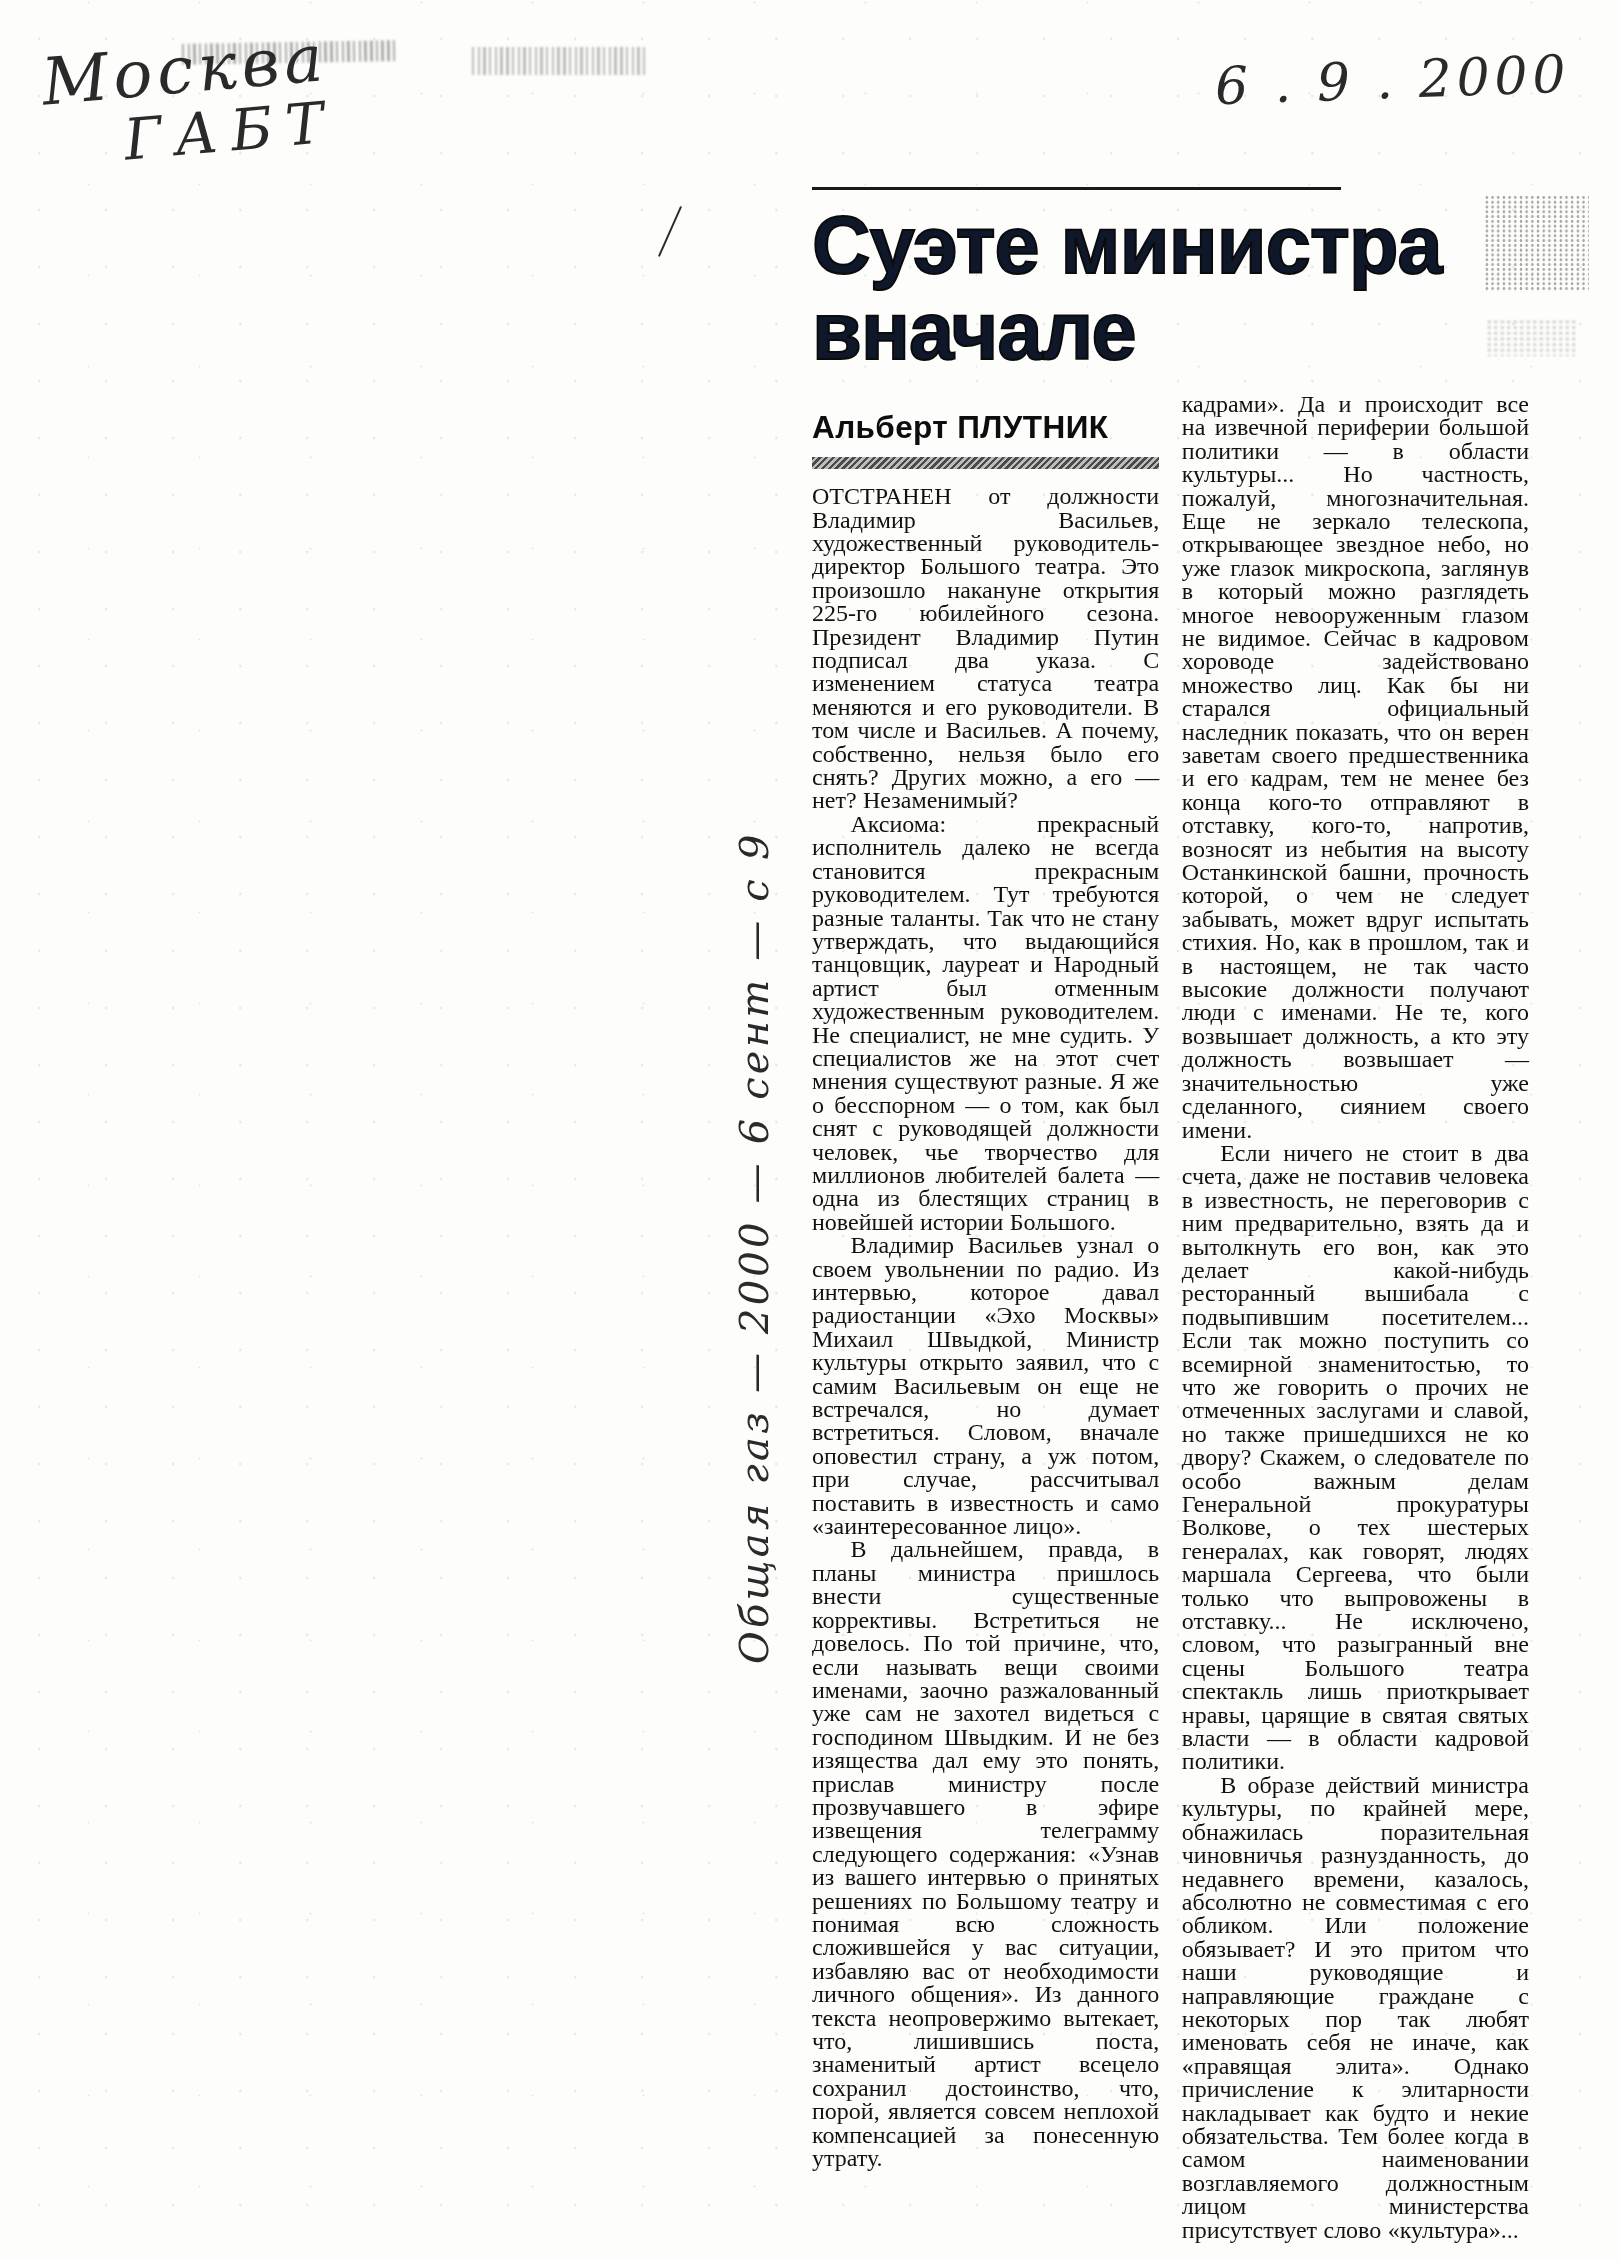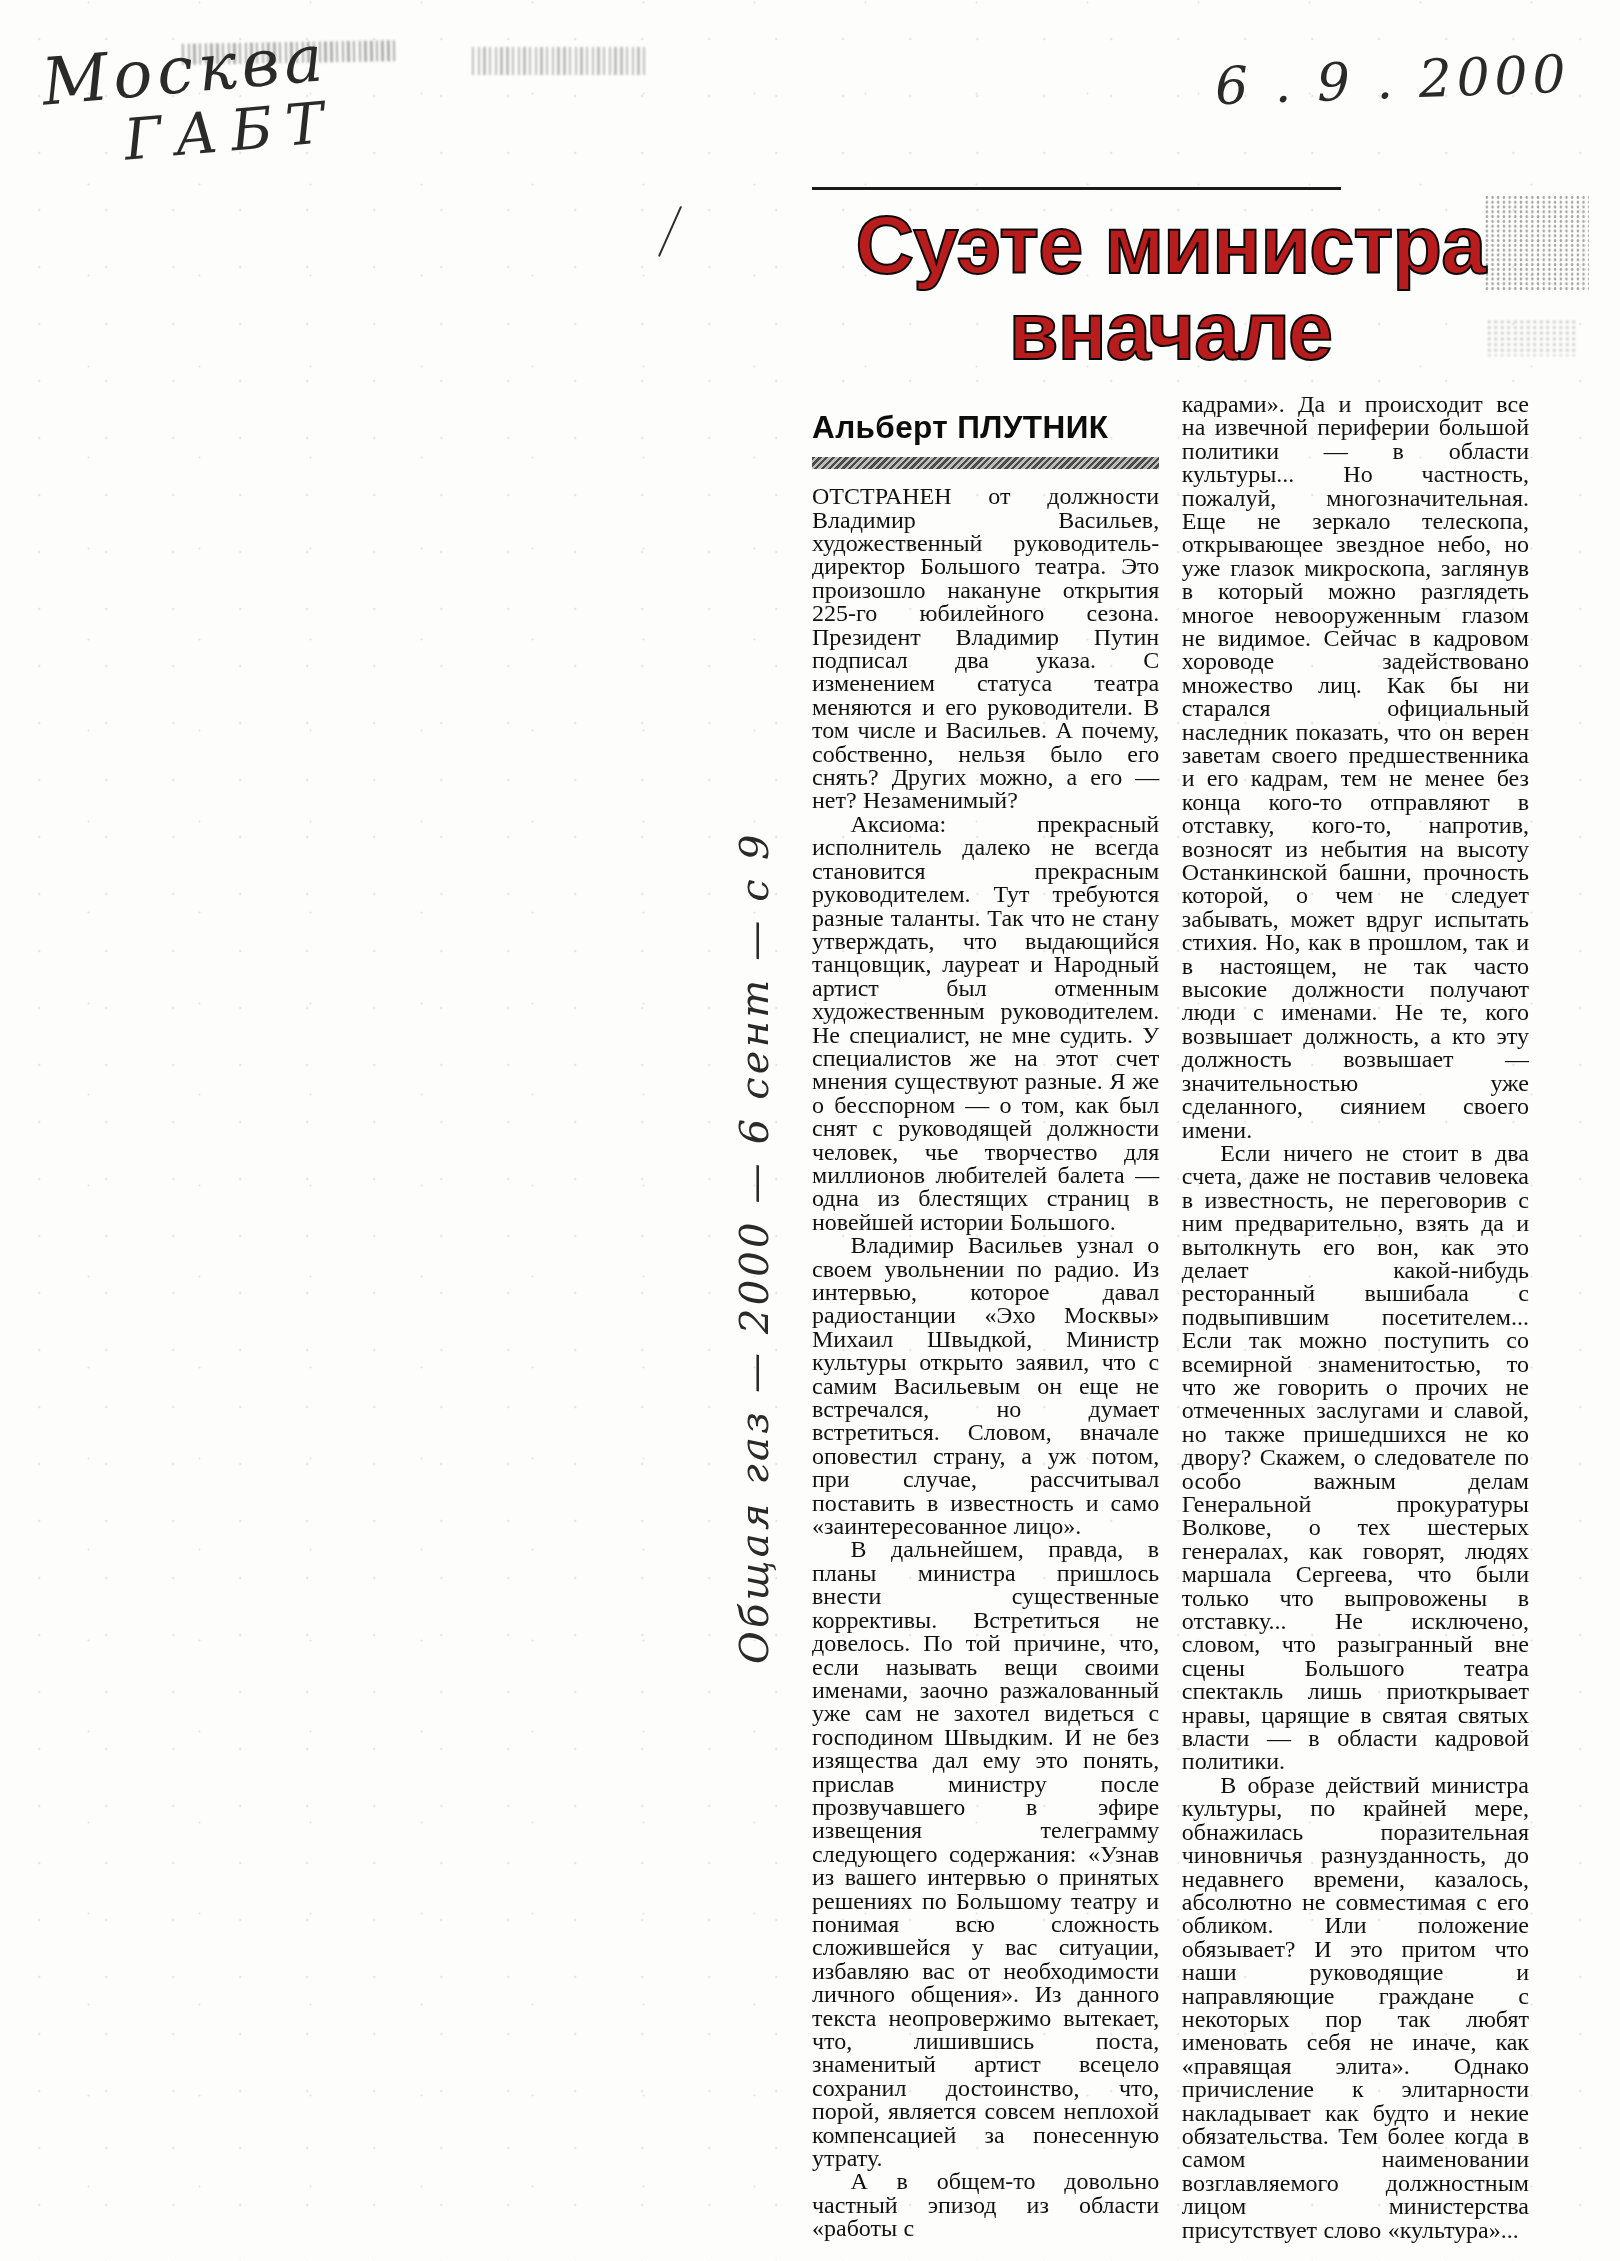--- a/index.html
+++ b/index.html
@@ -55,22 +55,21 @@
   }
 
   
   .article { position: absolute; left: 812px; top: 187px; width: 717px; }
   .top-rule { width: 529px; height: 3.2px; background: #1a1a1a; margin-bottom: 13px; }
   .headline {
     font-family: "Liberation Sans", sans-serif;
     font-weight: bold;
     font-size: 81px; line-height: 1.06;
     letter-spacing: -0.8px;
-    color: #b91c1c;
-    text-align: center;
+    color: #0f172a;
     -webkit-text-stroke: 2px #0b0b0b;
   }
   .cols { display: flex; gap: 22.6px; justify-content: space-between; }
   .col { flex: 1 1 0; min-width: 0; }
   .byline {
     margin-top: 34px;
     font-family: "Liberation Sans", sans-serif;
     font-weight: bold; font-size: 31.5px;
     color: #0d0d0d;
     letter-spacing: 0.4px;
@@ -116,21 +115,20 @@
     <div>вначале</div>
   </div>
   <div class="cols">
     <div class="col col-1">
       <div class="byline">Альберт ПЛУТНИК</div>
       <div class="byline-rule"></div>
       <p class="para">ОТСТРАНЕН от должности Владимир Васильев, художественный руководитель-директор Большого театра. Это произошло накануне открытия 225-го юбилейного сезона. Президент Владимир Путин подписал два указа. С изменением статуса театра меняются и его руководители. В том числе и Васильев. А почему, собственно, нельзя было его снять? Других можно, а его — нет? Незаменимый?</p>
       <p class="para">Аксиома: прекрасный исполнитель далеко не всегда становится прекрасным руководителем. Тут требуются разные таланты. Так что не стану утверждать, что выдающийся танцовщик, лауреат и Народный артист был отменным художественным руководителем. Не специалист, не мне судить. У специалистов же на этот счет мнения существуют разные. Я же о бесспорном — о том, как был снят с руководящей должности человек, чье творчество для миллионов любителей балета — одна из блестящих страниц в новейшей истории Большого.</p>
       <p class="para">Владимир Васильев узнал о своем увольнении по радио. Из интервью, которое давал радиостанции «Эхо Москвы» Михаил Швыдкой, Министр культуры открыто заявил, что с самим Васильевым он еще не встречался, но думает встретиться. Словом, вначале оповестил страну, а уж потом, при случае, рассчитывал поставить в известность и само «заинтересованное лицо».</p>
       <p class="para">В дальнейшем, правда, в планы министра пришлось внести существенные коррективы. Встретиться не довелось. По той причине, что, если называть вещи своими именами, заочно разжалованный уже сам не захотел видеться с господином Швыдким. И не без изящества дал ему это понять, прислав министру после прозвучавшего в эфире извещения телеграмму следующего содержания: «Узнав из вашего интервью о принятых решениях по Большому театру и понимая всю сложность сложившейся у вас ситуации, избавляю вас от необходимости личного общения». Из данного текста неопровержимо вытекает, что, лишившись поста, знаменитый артист всецело сохранил достоинство, что, порой, является совсем неплохой компенсацией за понесенную утрату.</p>
-      <p class="para">А в общем-то довольно частный эпизод из области «работы с</p>
     </div>
     <div class="col col-2">
       <p class="para">кадрами». Да и происходит все на извечной периферии большой политики — в области культуры... Но частность, пожалуй, многозначительная. Еще не зеркало телескопа, открывающее звездное небо, но уже глазок микроскопа, заглянув в который можно разглядеть многое невооруженным глазом не видимое. Сейчас в кадровом хороводе задействовано множество лиц. Как бы ни старался официальный наследник показать, что он верен заветам своего предшественника и его кадрам, тем не менее без конца кого-то отправляют в отставку, кого-то, напротив, возносят из небытия на высоту Останкинской башни, прочность которой, о чем не следует забывать, может вдруг испытать стихия. Но, как в прошлом, так и в настоящем, не так часто высокие должности получают люди с именами. Не те, кого возвышает должность, а кто эту должность возвышает — значительностью уже сделанного, сиянием своего имени.</p>
       <p class="para">Если ничего не стоит в два счета, даже не поставив человека в известность, не переговорив с ним предварительно, взять да и вытолкнуть его вон, как это делает какой-нибудь ресторанный вышибала с подвыпившим посетителем... Если так можно поступить со всемирной знаменитостью, то что же говорить о прочих не отмеченных заслугами и славой, но также пришедшихся не ко двору? Скажем, о следователе по особо важным делам Генеральной прокуратуры Волкове, о тех шестерых генералах, как говорят, людях маршала Сергеева, что были только что выпровожены в отставку... Не исключено, словом, что разыгранный вне сцены Большого театра спектакль лишь приоткрывает нравы, царящие в святая святых власти — в области кадровой политики.</p>
       <p class="para">В образе действий министра культуры, по крайней мере, обнажилась поразительная чиновничья разнузданность, до недавнего времени, казалось, абсолютно не совместимая с его обликом. Или положение обязывает? И это притом что наши руководящие и направляющие граждане с некоторых пор так любят именовать себя не иначе, как «правящая элита». Однако причисление к элитарности накладывает как будто и некие обязательства. Тем более когда в самом наименовании возглавляемого должностным лицом министерства присутствует слово «культура»...</p>
     </div>
   </div>
 </div>
 
 

